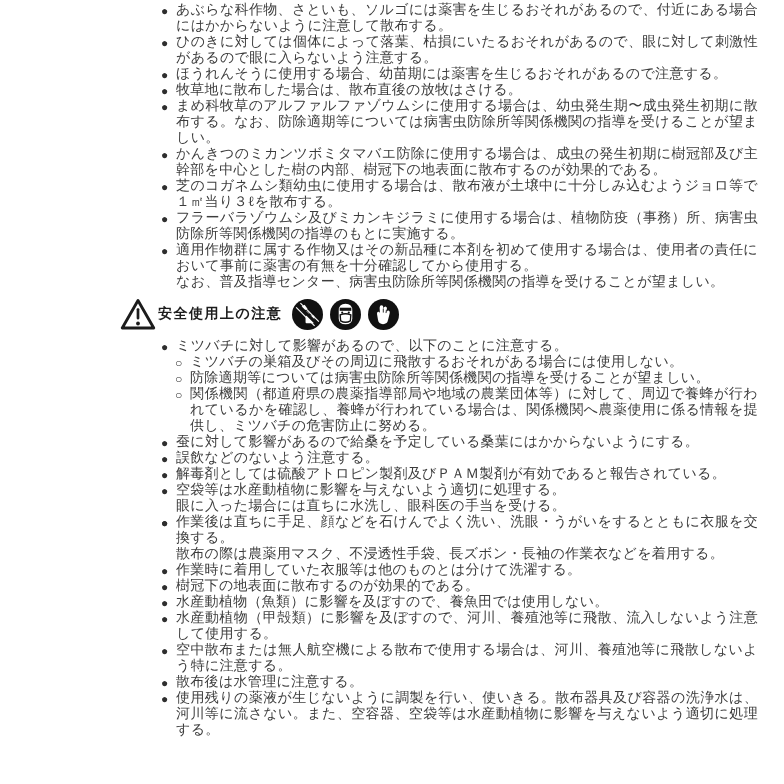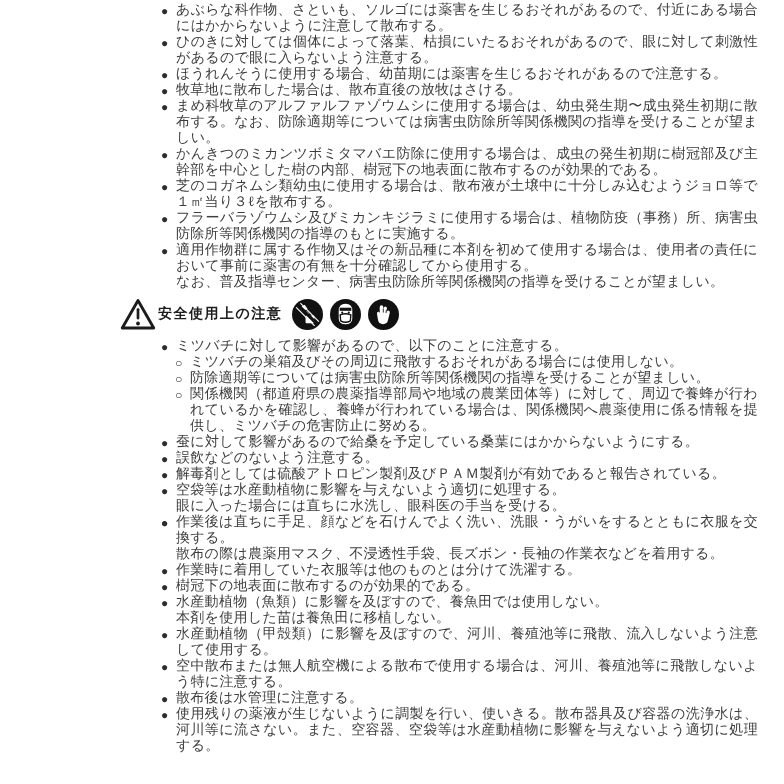--- a/index.html
+++ b/index.html
@@ -171,21 +171,20 @@
         <span class="marker">●</span>
         <div class="line">作業時に着用していた衣服等は他のものとは分けて洗濯する。</div>
       </div>
       <div class="item level1">
         <span class="marker">●</span>
         <div class="line">樹冠下の地表面に散布するのが効果的である。</div>
       </div>
       <div class="item level1">
         <span class="marker">●</span>
         <div class="line">水産動植物（魚類）に影響を及ぼすので、養魚田では使用しない。</div>
-        <div class="line">本剤を使用した苗は養魚田に移植しない。</div>
       </div>
       <div class="item level1">
         <span class="marker">●</span>
         <div class="line">水産動植物（甲殻類）に影響を及ぼすので、河川、養殖池等に飛散、流入しないよう注意して使用する。</div>
       </div>
       <div class="item level1">
         <span class="marker">●</span>
         <div class="line">空中散布または無人航空機による散布で使用する場合は、河川、養殖池等に飛散しないよう特に注意する。</div>
       </div>
       <div class="item level1">

